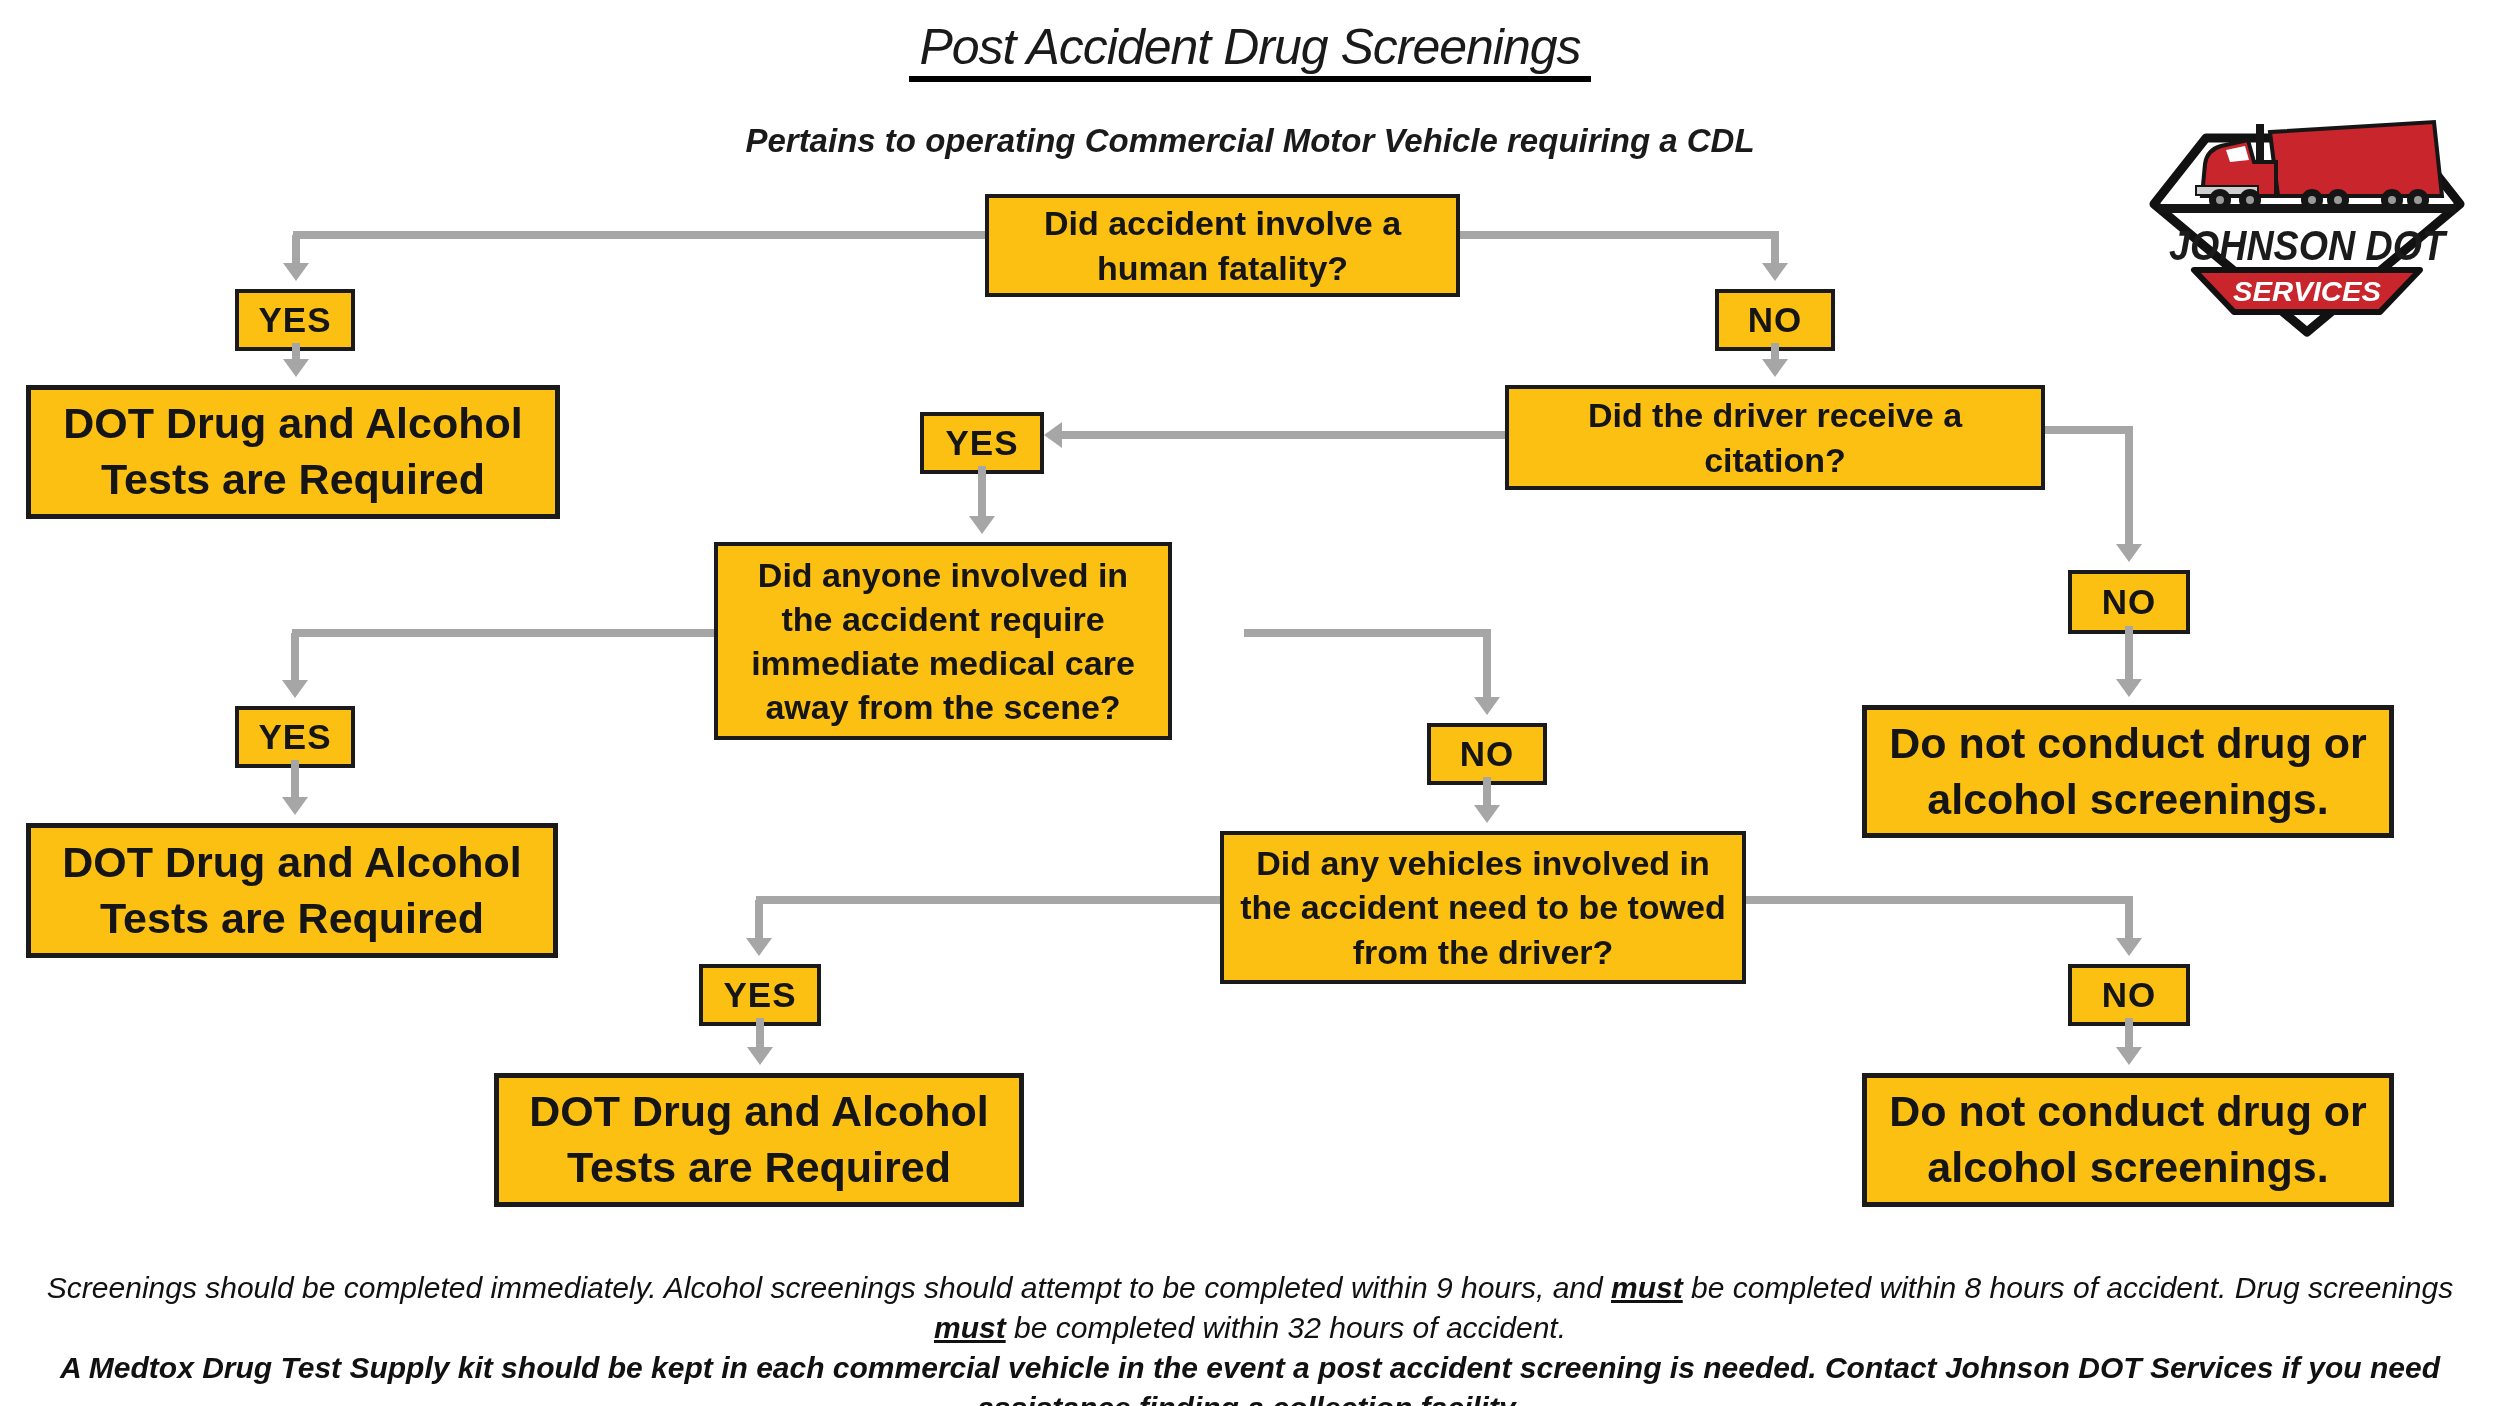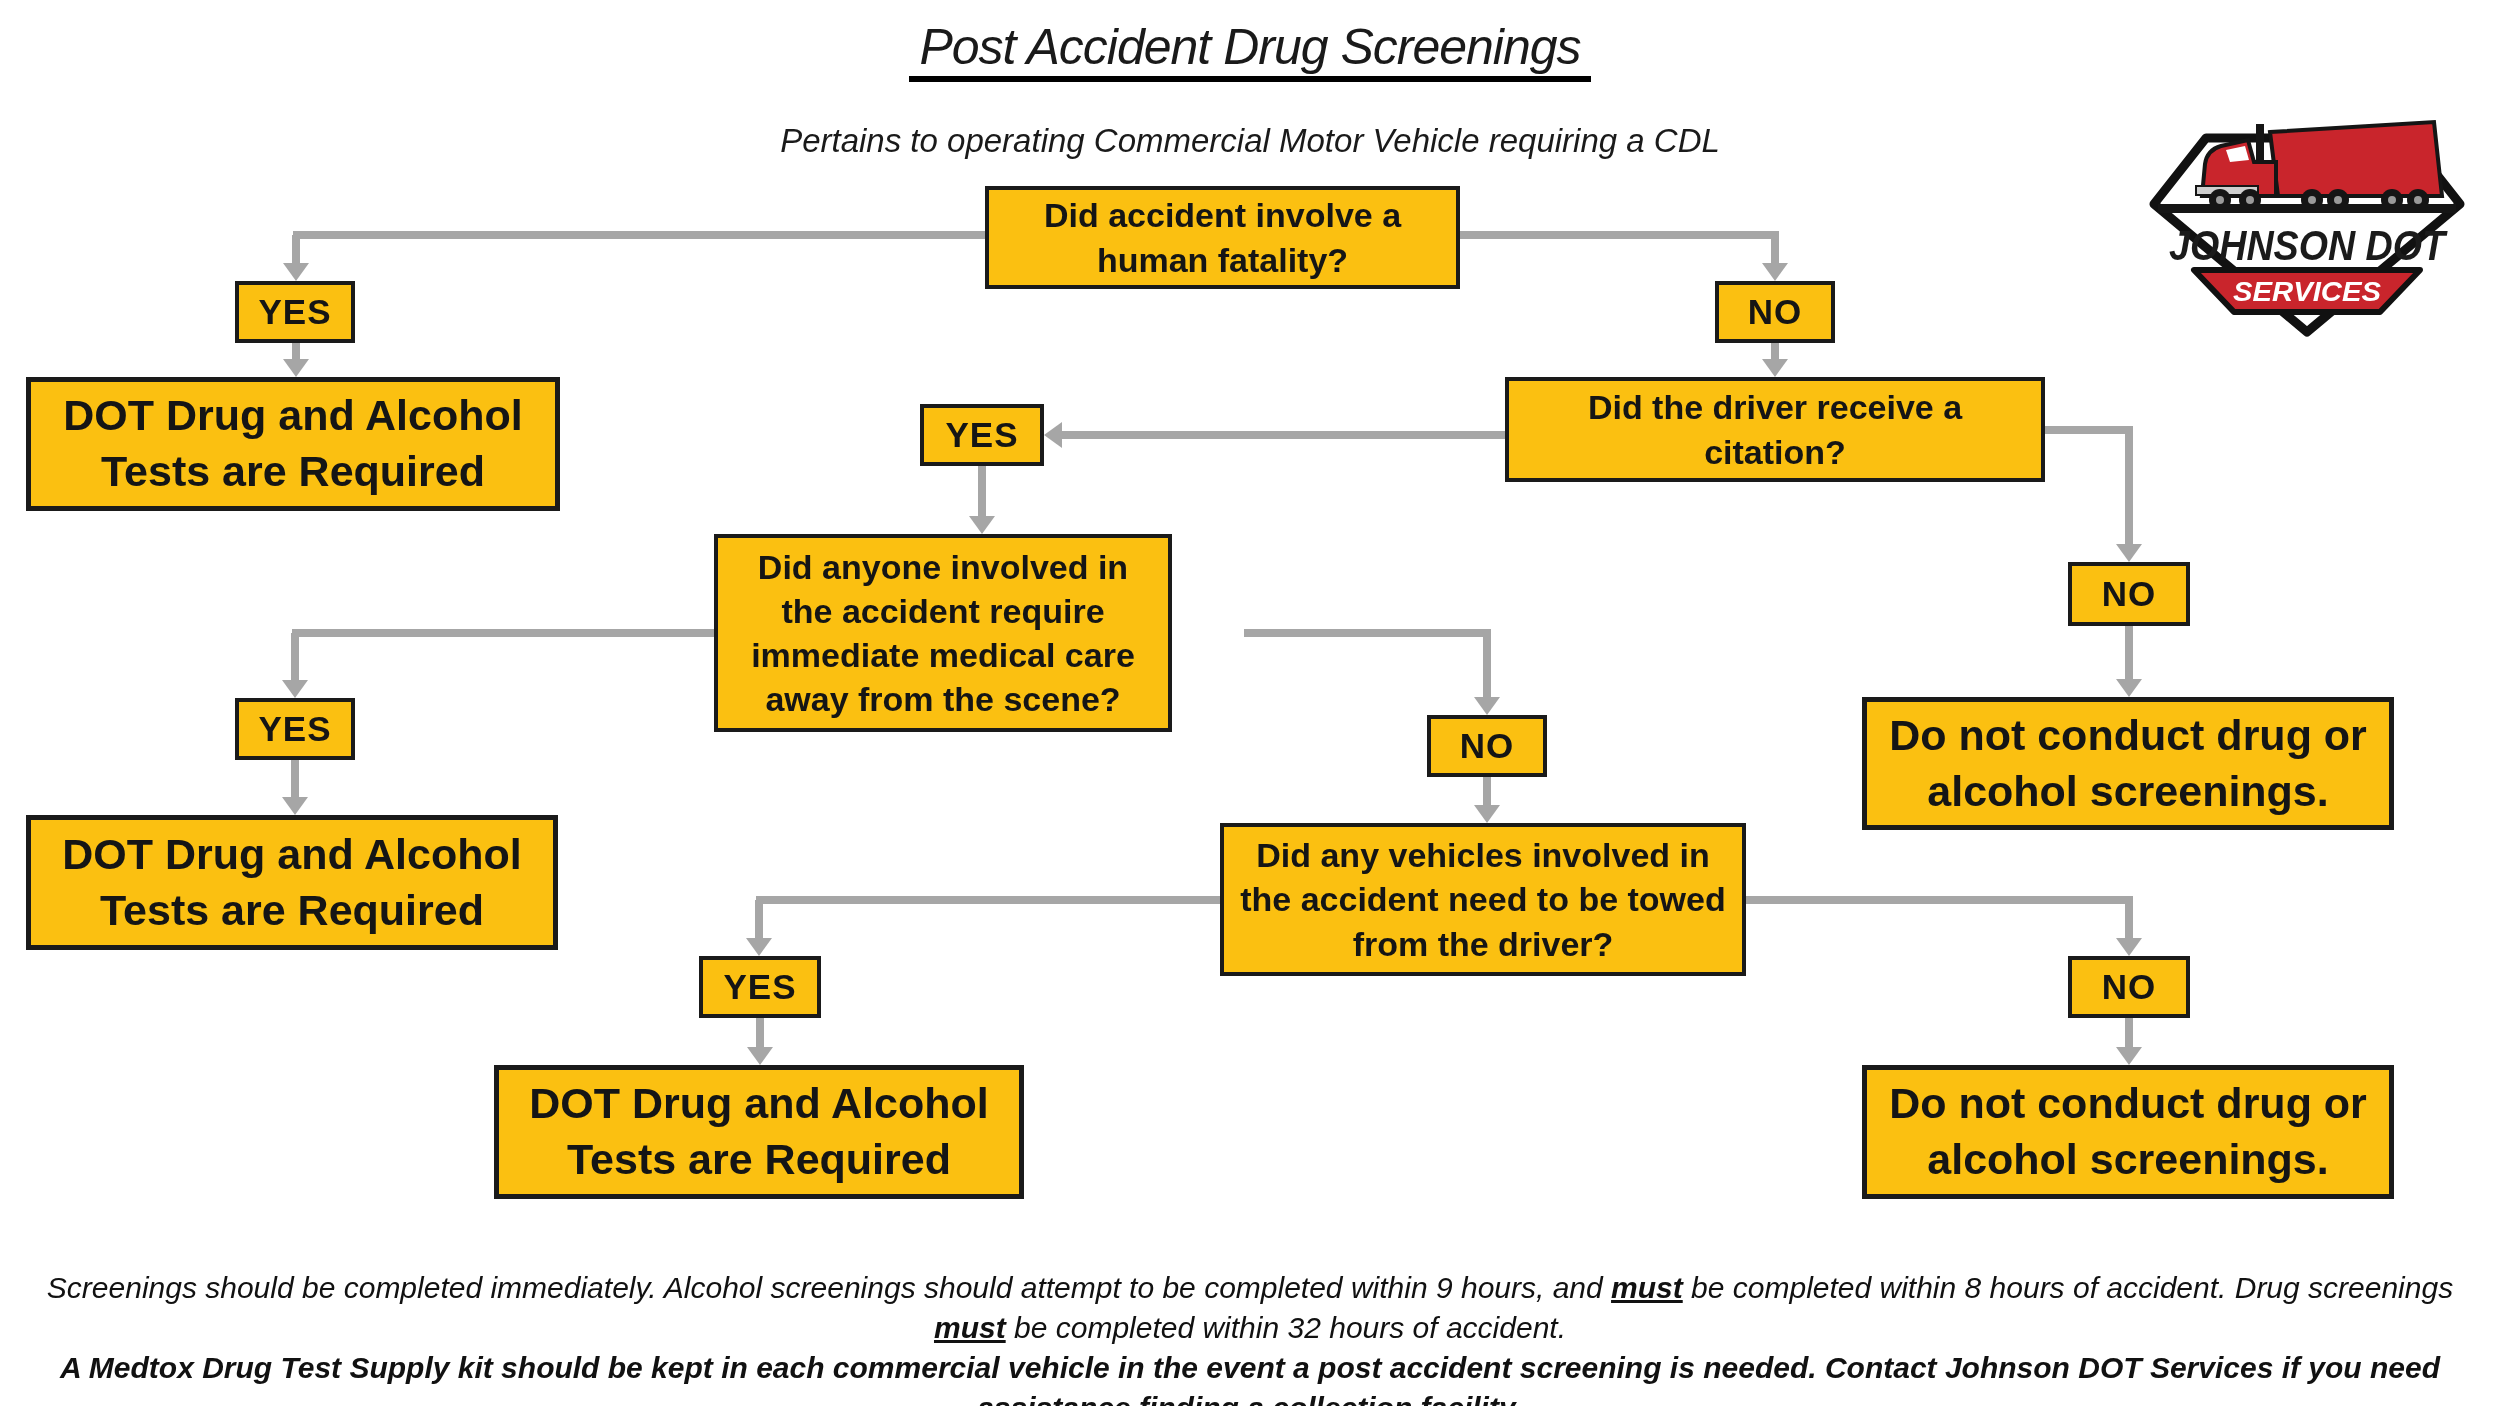--- a/index.html
+++ b/index.html
@@ -13,26 +13,26 @@
     width:2500px;height:1406px;position:relative;background:#ffffff;
     font-family:"Liberation Sans", sans-serif;color:#1a1a1a;overflow:hidden;
   }
   .title-wrap{position:absolute;left:0;top:18px;width:2500px;text-align:center;}
   .title-text{
     display:inline-block;font-size:50px;font-weight:normal;font-style:italic;
     letter-spacing:-1px;border-bottom:6px solid #000;padding:0 10px 0 10px;
   }
   .subtitle{
     position:absolute;left:0;top:122px;width:2500px;text-align:center;
-    font-size:33px;font-style:italic;font-weight:400;
+    font-size:33px;font-style:italic;font-weight:700;
   }
   .node{
     position:absolute;box-sizing:border-box;background:var(--box-fill);
     border:4px solid var(--box-border);display:flex;align-items:center;justify-content:center;
-    text-align:center;font-weight:bold;color:#151515;
+    text-align:center;font-weight:bold;color:#151515;margin-top:8px;
   }
   .question{font-size:34px;line-height:1.3;padding:4px 16px;}
   .result{font-size:43px;line-height:1.3;padding:4px 0;border-width:5px;}
   .answer{font-size:35px;letter-spacing:1px;text-align:center;}
   .h-line,.v-line{position:absolute;background:var(--arrow);}
   .arrow-down{
     position:absolute;width:0;height:0;
     border-left:13px solid transparent;border-right:13px solid transparent;
     border-top:18px solid var(--arrow);
   }

